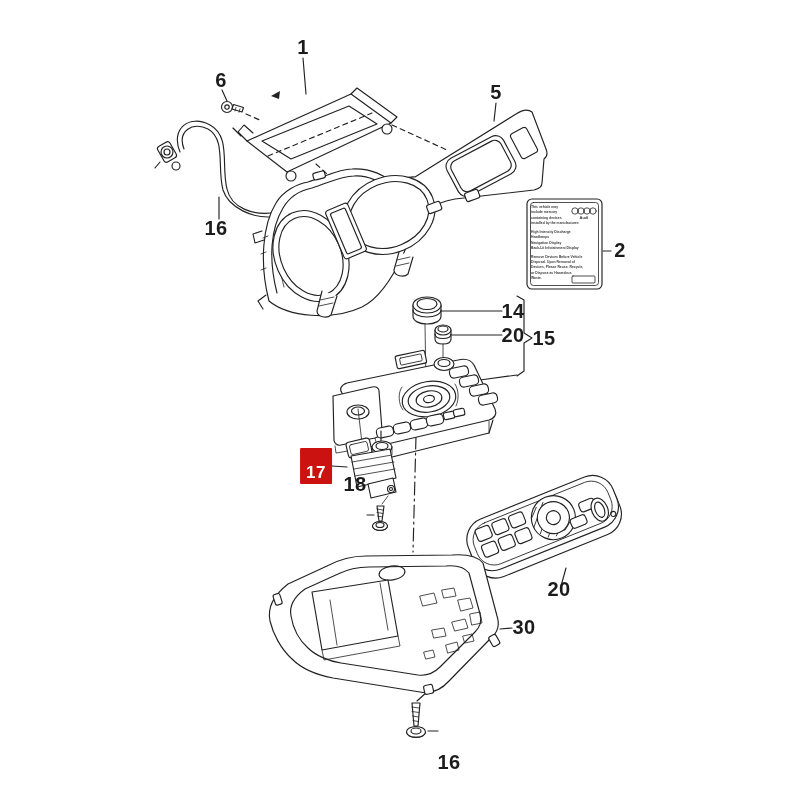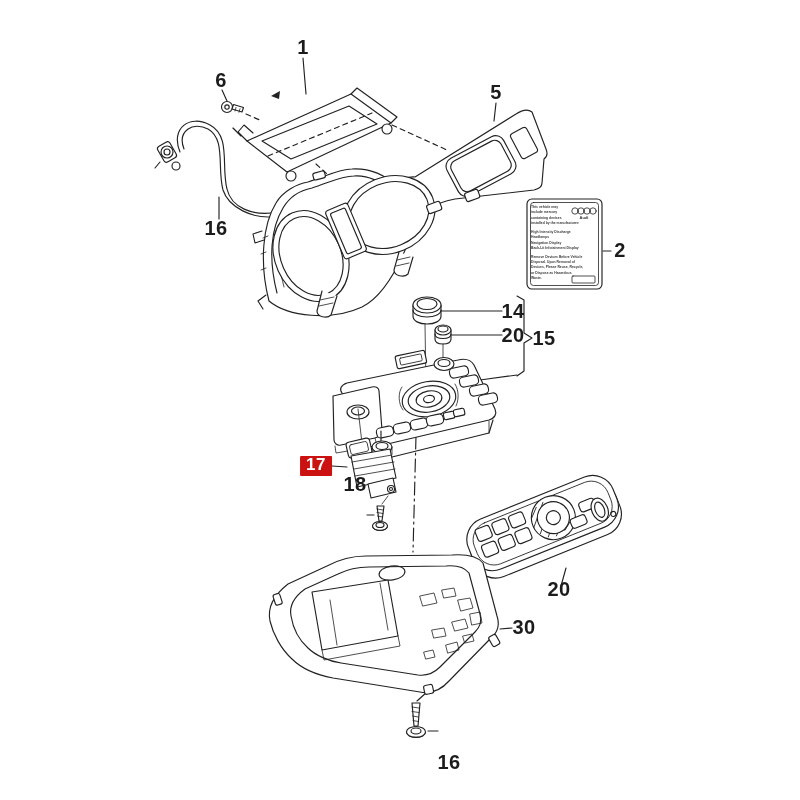--- a/index.html
+++ b/index.html
@@ -7,21 +7,21 @@
     position:relative;width:800px;height:800px;background:#fff;overflow:hidden;
     font-family:"Liberation Sans", sans-serif;
   }
   #art{position:absolute;left:0;top:0;width:800px;height:800px;}
   .callout{
     position:absolute;transform:translate(-50%,-50%);
     font-size:20px;font-weight:bold;color:#1c1c1c;letter-spacing:0.5px;
     line-height:1;white-space:nowrap;user-select:none;
   }
   .callout.hl{
-    background:#cc1111;color:#fff;padding:0 6px 3px 6px;
+    background:#cc1111;color:#fff;padding:16px 6px 3px 6px;
     font-size:17px;border-radius:1px;
   }
   #sticker-text{
     position:absolute;left:531px;top:205px;width:66px;
     font-size:3.4px;line-height:1.6;color:#3a3a3a;font-weight:bold;
   }
   #sticker-text .gap{height:3px;}
   #audi-word{
     position:absolute;left:572px;top:215px;width:24px;text-align:center;
     font-size:4px;font-weight:bold;color:#333;

